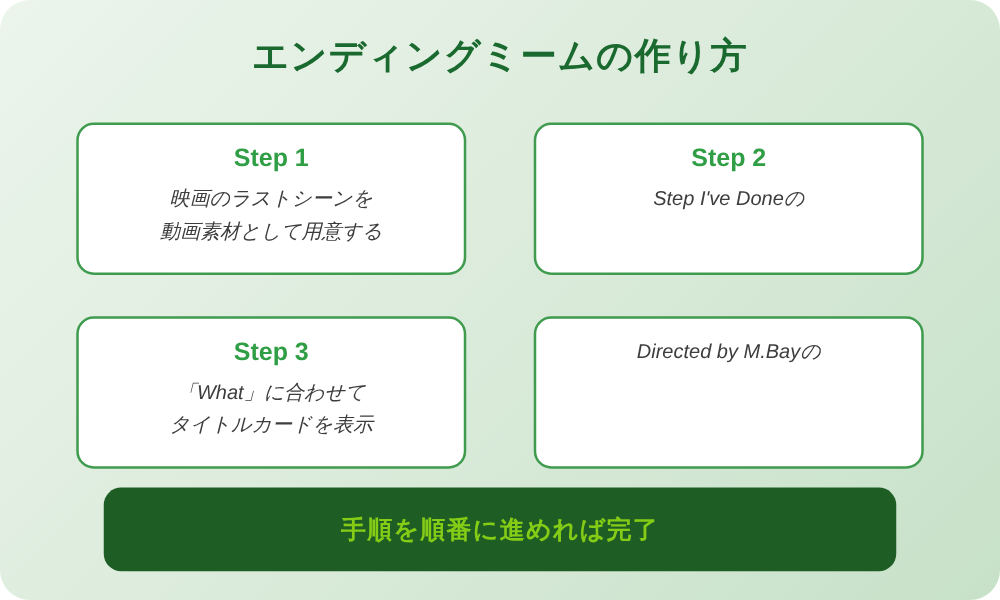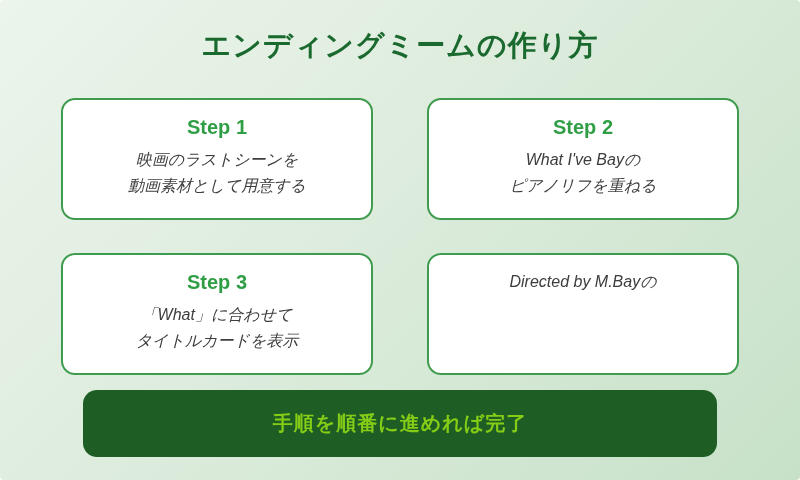--- a/index.html
+++ b/index.html
@@ -5,21 +5,21 @@
   html, body {
     margin: 0;
     padding: 0;
     background: #ffffff;
     font-family: "Liberation Sans", "DejaVu Sans", sans-serif;
   }
   .page {
     position: relative;
     width: 800px;
     height: 480px;
-    border-radius: 4px;
+    border-radius: 24px;
     background: linear-gradient(135deg, #ecf5ec 0%, #ddecdd 45%, #c7e1c8 100%);
     overflow: hidden;
     box-sizing: border-box;
   }
   .page-title {
     margin: 27px 0 0 0;
     text-align: center;
     font-size: 29px;
     line-height: 36px;
     font-weight: bold;
@@ -84,22 +84,21 @@
   <div class="steps-grid">
 
     <div class="step-card">
       <div class="step-label">Step 1</div>
       <span class="step-line">映画のラストシーンを</span>
       <span class="step-line">動画素材として用意する</span>
     </div>
 
     <div class="step-card">
       <div class="step-label">Step 2</div>
-      <span class="step-line">What I've Bayの</span>
-      <span class="step-line">ピアノリフを重ねる</span>
+      <span class="step-line">Step I've Doneの</span>
     </div>
 
     <div class="step-card">
       <div class="step-label">Step 3</div>
       <span class="step-line">「What」に合わせて</span>
       <span class="step-line">タイトルカードを表示</span>
     </div>
 
     <div class="step-card">
       <span class="step-line">Directed by M.Bayの</span>

